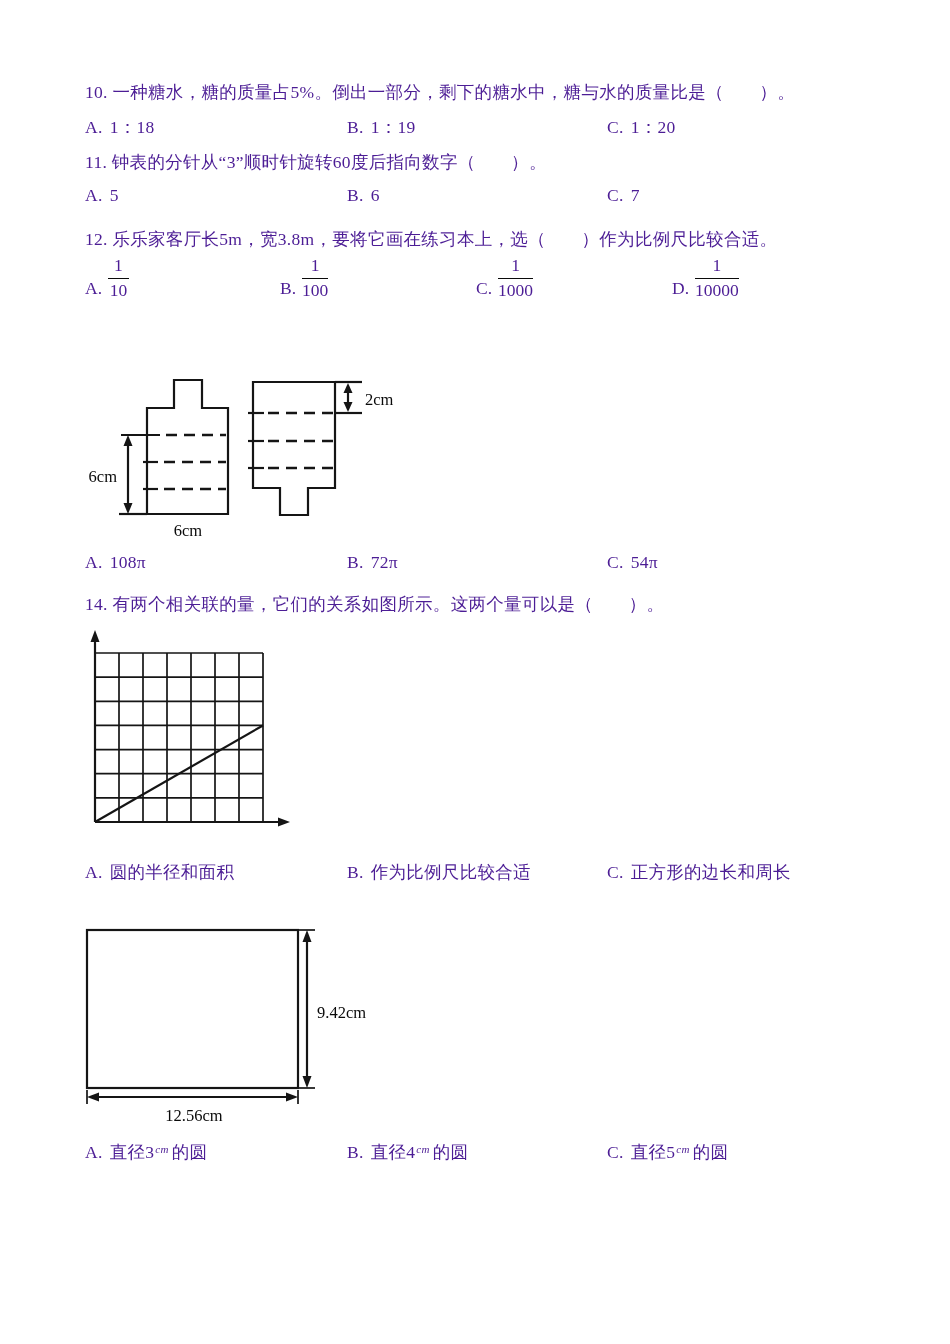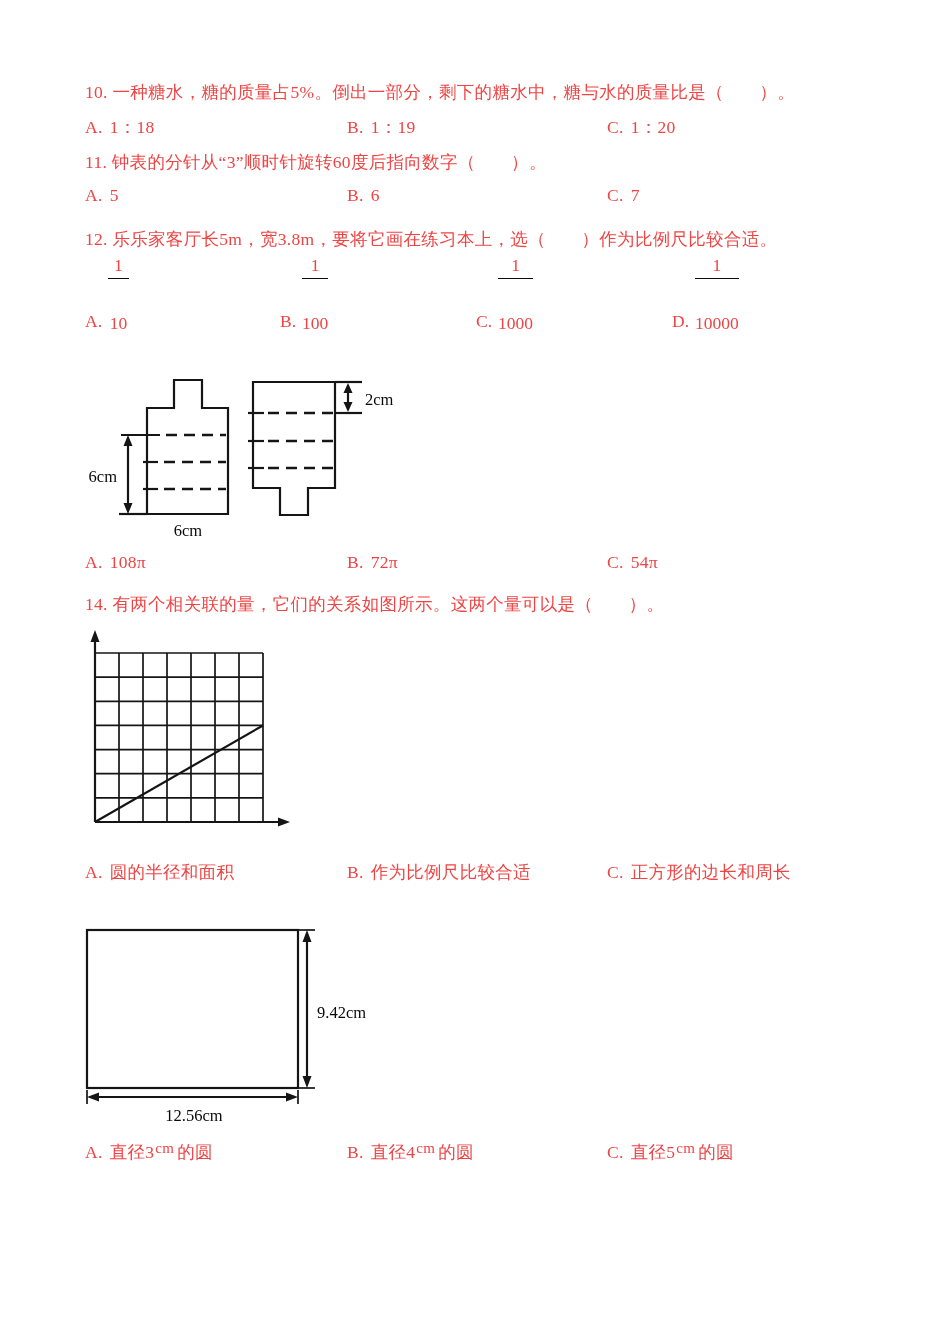--- a/index.html
+++ b/index.html
@@ -1,28 +1,28 @@
 <!DOCTYPE html>
 <html><head>
 <meta charset="utf-8">
 <style>
   html,body{margin:0;padding:0;background:#ffffff;}
   .page{position:relative;width:950px;height:1344px;background:#ffffff;
-        font-family:"Liberation Serif","DejaVu Serif",serif;color:#ef4444;overflow:hidden;}
+        font-family:"Liberation Serif","DejaVu Serif",serif;color:#4c1d95;overflow:hidden;}
   .stem{position:absolute;left:85px;font-size:17.5px;white-space:nowrap;letter-spacing:.3px;}
   .opt{position:absolute;font-size:17.5px;white-space:nowrap;letter-spacing:.3px;}
   .lbl{margin-right:7px;}
   .c1{left:85px}.c2{left:347px}.c3{left:607px}
   .f1{left:85px}.f2{left:280px}.f3{left:476px}.f4{left:672px}
   .fracopt{position:absolute;display:flex;align-items:flex-end;font-size:17.5px;}
   .fracopt .lbl{margin-right:6px;padding-bottom:1px;}
   .frac{display:inline-block;text-align:center;line-height:1.12;}
   .frac .num{display:block;padding:0 6px 2px;border-bottom:1.6px solid #0a0a0a;}
-  .frac .den{display:block;padding-top:2px;margin-top:33px;}
-  .unit{font-size:15px;position:relative;top:-5px;margin:0 3px 0 1px;}
+  .frac .den{display:block;padding-top:2px;}
+  .unit{font-style:italic;font-size:11px;position:relative;top:-5px;margin:0 3px 0 1px;}
   .fig{position:absolute;}
   .fig .ln{stroke:#151515;fill:none;stroke-width:2.2;stroke-linejoin:miter;}
   .fig .thin{stroke:#151515;fill:none;stroke-width:1.7;}
   .fig .dash{stroke:#151515;fill:none;stroke-width:2.6;stroke-dasharray:11 7;}
   .fig .hd{fill:#151515;stroke:none;}
   .fig text{fill:#0a0a0a;font-size:16.5px;font-family:"Liberation Serif","DejaVu Serif",serif;}
 </style>
 </head>
 <body>
 

